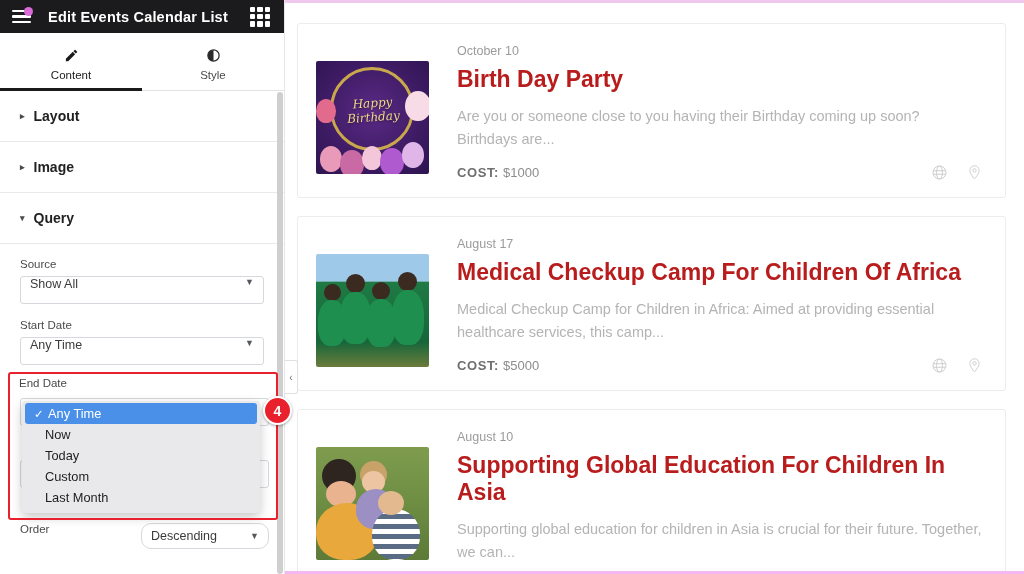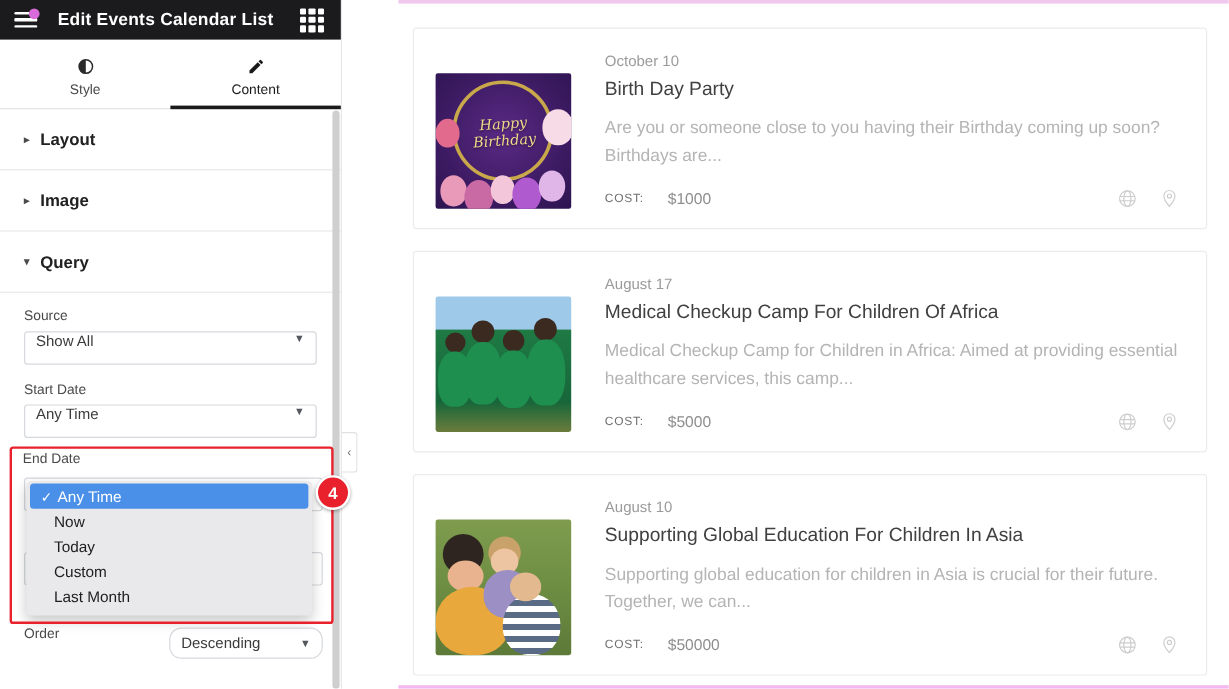--- a/index.html
+++ b/index.html
@@ -2,21 +2,21 @@
 <html><head>
 <meta charset="utf-8">
 <style>
   * { box-sizing: border-box; margin: 0; padding: 0; }
   html, body {
     width: 1024px; height: 574px;
     background: #ffffff;
     font-family: "Liberation Sans", sans-serif;
     overflow: hidden;
   }
-  #app { position: relative; width: 1024px; height: 574px; display: flex; gap: 47px; }
+  #app { position: relative; width: 1024px; height: 574px; display: flex; }
 
   
   .panel {
     position: relative;
     width: 285px; height: 574px;
     background: #ffffff;
     flex: 0 0 285px;
     border-right: 1px solid #e6e6e6;
   }
   .panel-header {
@@ -133,24 +133,24 @@
     background: #fff; border: 1px solid #ececec; border-radius: 3px;
     display: flex; padding: 20px 22px 16px 18px; margin-bottom: 18px;
     min-height: 154px;
   }
   .card-thumb {
     width: 113px; height: 113px; flex: 0 0 113px; border-radius: 2px;
     margin-top: 17px; margin-right: 28px; overflow: hidden; position: relative;
   }
   .card-body { flex: 1; display: flex; flex-direction: column; min-width: 0; }
   .card-date { font-size: 12.5px; color: #9b9b9b; margin-bottom: 8px; }
-  .card-title { font-size: 16px; font-weight: normal; color: #404040; margin-bottom: 12px; }
+  .card-title { font-size: 23px; font-weight: bold; color: #b91c1c; margin-bottom: 12px; }
   .card-desc { font-size: 14.5px; color: #b4b4b4; line-height: 1.62; margin-bottom: 12px; }
   .card-footer { display: flex; align-items: center; margin-top: auto; }
-  .cost-label { font-size: 10px; font-weight: normal; color: #6f6f6f; letter-spacing: .6px; margin-right: 20px; }
+  .cost-label { font-size: 13px; font-weight: bold; color: #6f6f6f; letter-spacing: .6px; margin-right: 4px; }
   .cost-value { font-size: 13px; color: #8d8d8d; }
   .card-icons { margin-left: auto; display: flex; gap: 18px; align-items: center; }
   .card-icons svg { display: block; }
 
   
   .thumb-birthday { background: radial-gradient(circle at 50% 45%, #5b2a86 0%, #3d1b63 60%, #2d1450 100%); }
   .thumb-birthday .ring { position: absolute; left: 14px; top: 6px; width: 84px; height: 84px; border: 3px solid #c9a84c; border-radius: 50%; }
   .thumb-birthday .txt { position: absolute; left: 50%; top: 44%; transform: translate(-50%,-50%) rotate(-4deg); color: #f0d98a; font-family: "DejaVu Serif", serif; font-style: italic; font-size: 12px; text-align: center; line-height: 1.15; text-shadow: 0 1px 2px rgba(0,0,0,.5); white-space: nowrap; }
   .thumb-birthday .b { position: absolute; border-radius: 50% 50% 48% 48%; }
   .thumb-green { background: linear-gradient(#9ec9e8 0%, #9ec9e8 24%, #1f7a44 25%, #17663a 78%, #6b7c3c 100%); }
@@ -181,36 +181,36 @@
           <span></span>
           <span></span>
           <span></span>
           <span></span>
           <span></span>
           <span></span>
       </div>
     </div>
 
     <div class="tabs">
+      <div class="tab active">
+        <span class="ticon">
+          <svg width="15" height="15" viewBox="0 0 24 24">
+              <path fill="#1a1a1a" d="M3 17.25V21h3.75L17.8 9.94l-3.75-3.75L3 17.25zM20.7 7.04a1 1 0 0 0 0-1.41l-2.34-2.34a1 1 0 0 0-1.41 0l-1.83 1.83 3.75 3.75 1.83-1.83z"></path>
+            </svg>
+        </span>
+        <span>Content</span>
+      </div>
       <div class="tab">
         <span class="ticon">
           <svg width="15" height="15" viewBox="0 0 24 24">
               <circle cx="12" cy="12" r="9" fill="none" stroke="#2b2b2b" stroke-width="2"></circle>
               <path fill="#2b2b2b" d="M12 3a9 9 0 0 0 0 18z"></path>
             </svg>
         </span>
         <span>Style</span>
-      </div>
-      <div class="tab active">
-        <span class="ticon">
-          <svg width="15" height="15" viewBox="0 0 24 24">
-              <path fill="#1a1a1a" d="M3 17.25V21h3.75L17.8 9.94l-3.75-3.75L3 17.25zM20.7 7.04a1 1 0 0 0 0-1.41l-2.34-2.34a1 1 0 0 0-1.41 0l-1.83 1.83 3.75 3.75 1.83-1.83z"></path>
-            </svg>
-        </span>
-        <span>Content</span>
       </div>
     </div>
 
     <div class="section">
       <span class="caret">▸</span>
       <span>Layout</span>
     </div>
 
     <div class="section">
       <span class="caret">▸</span>

